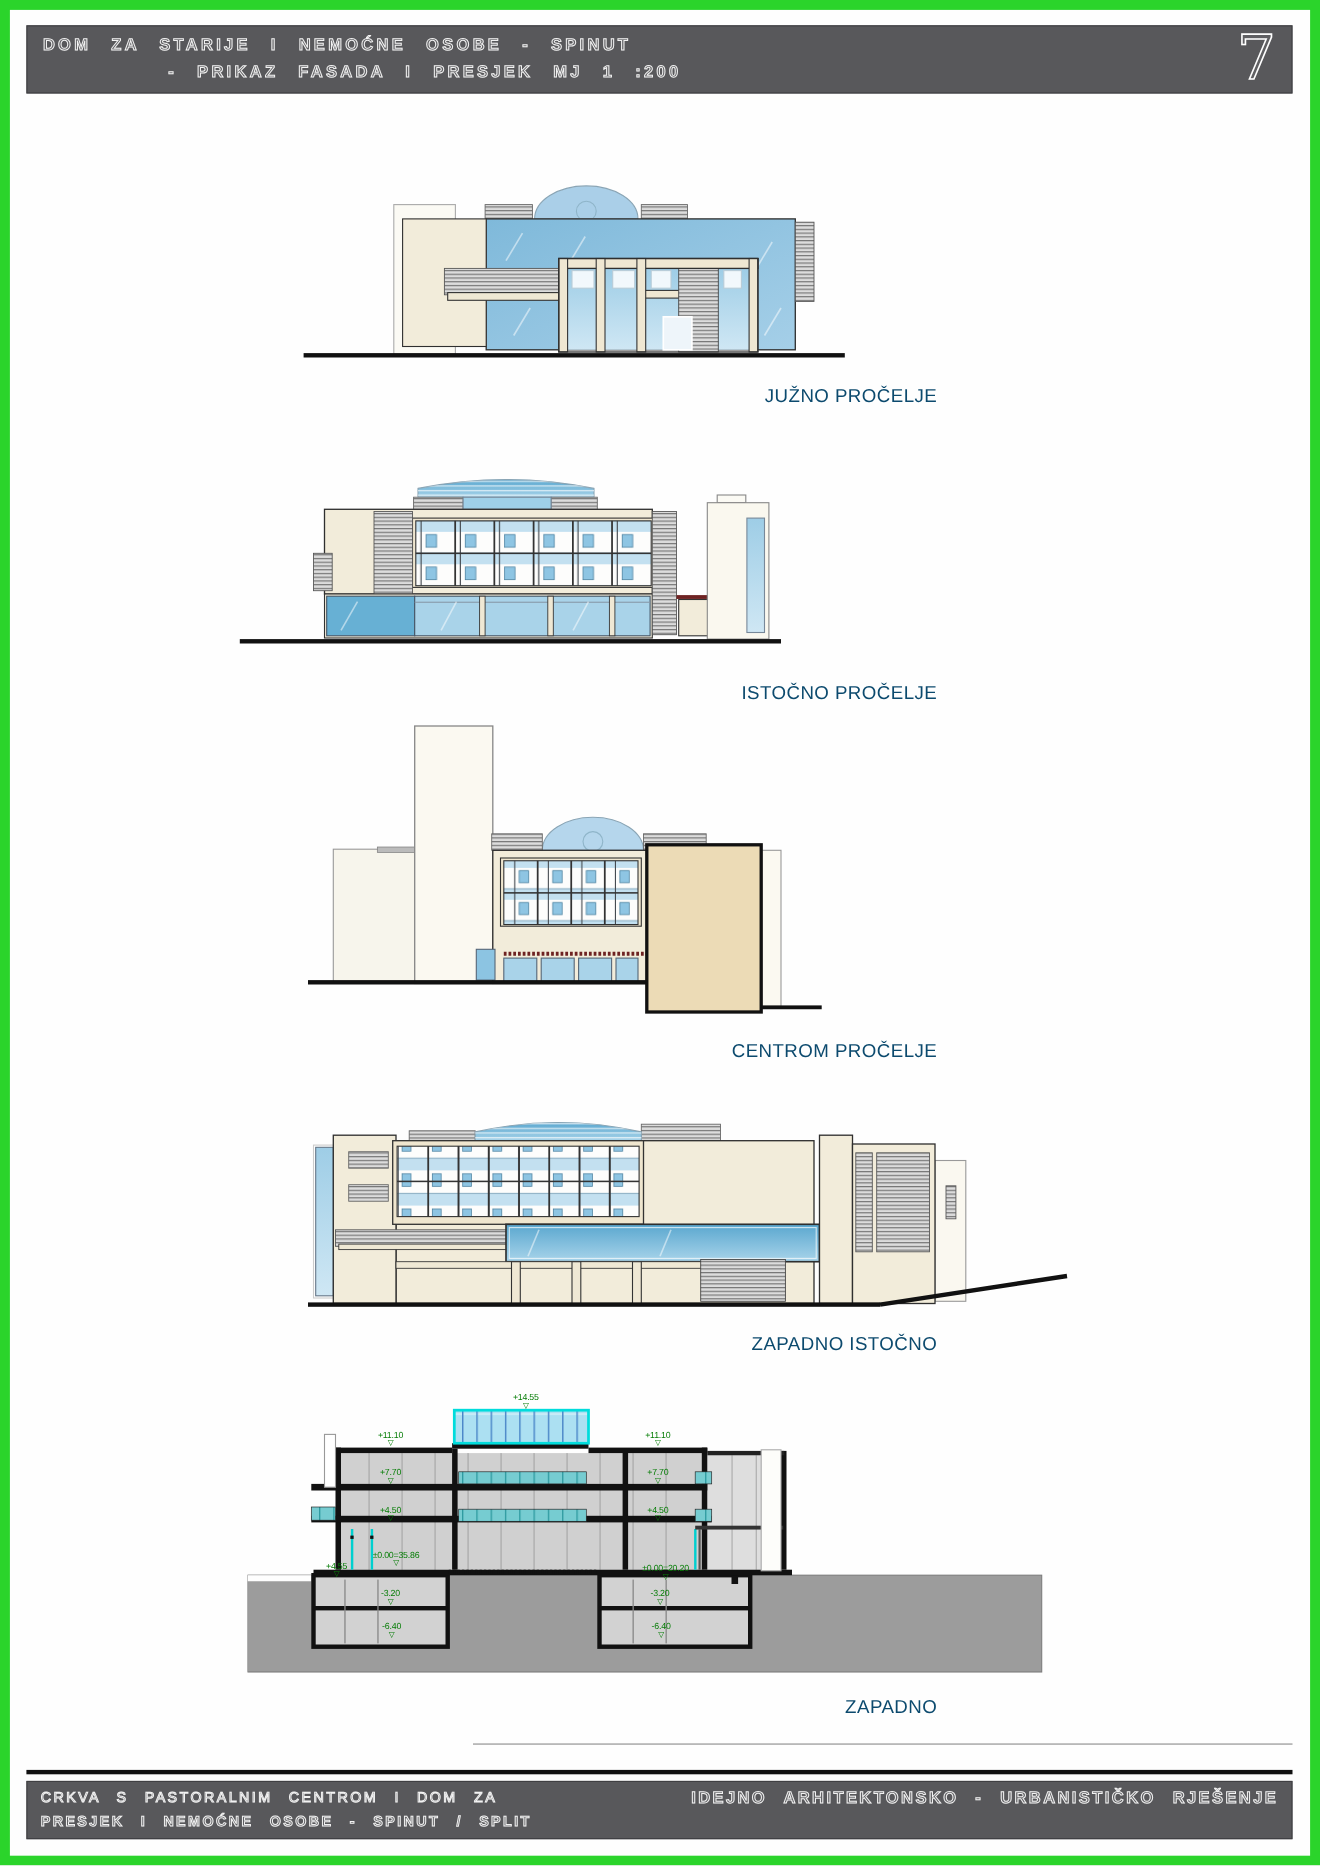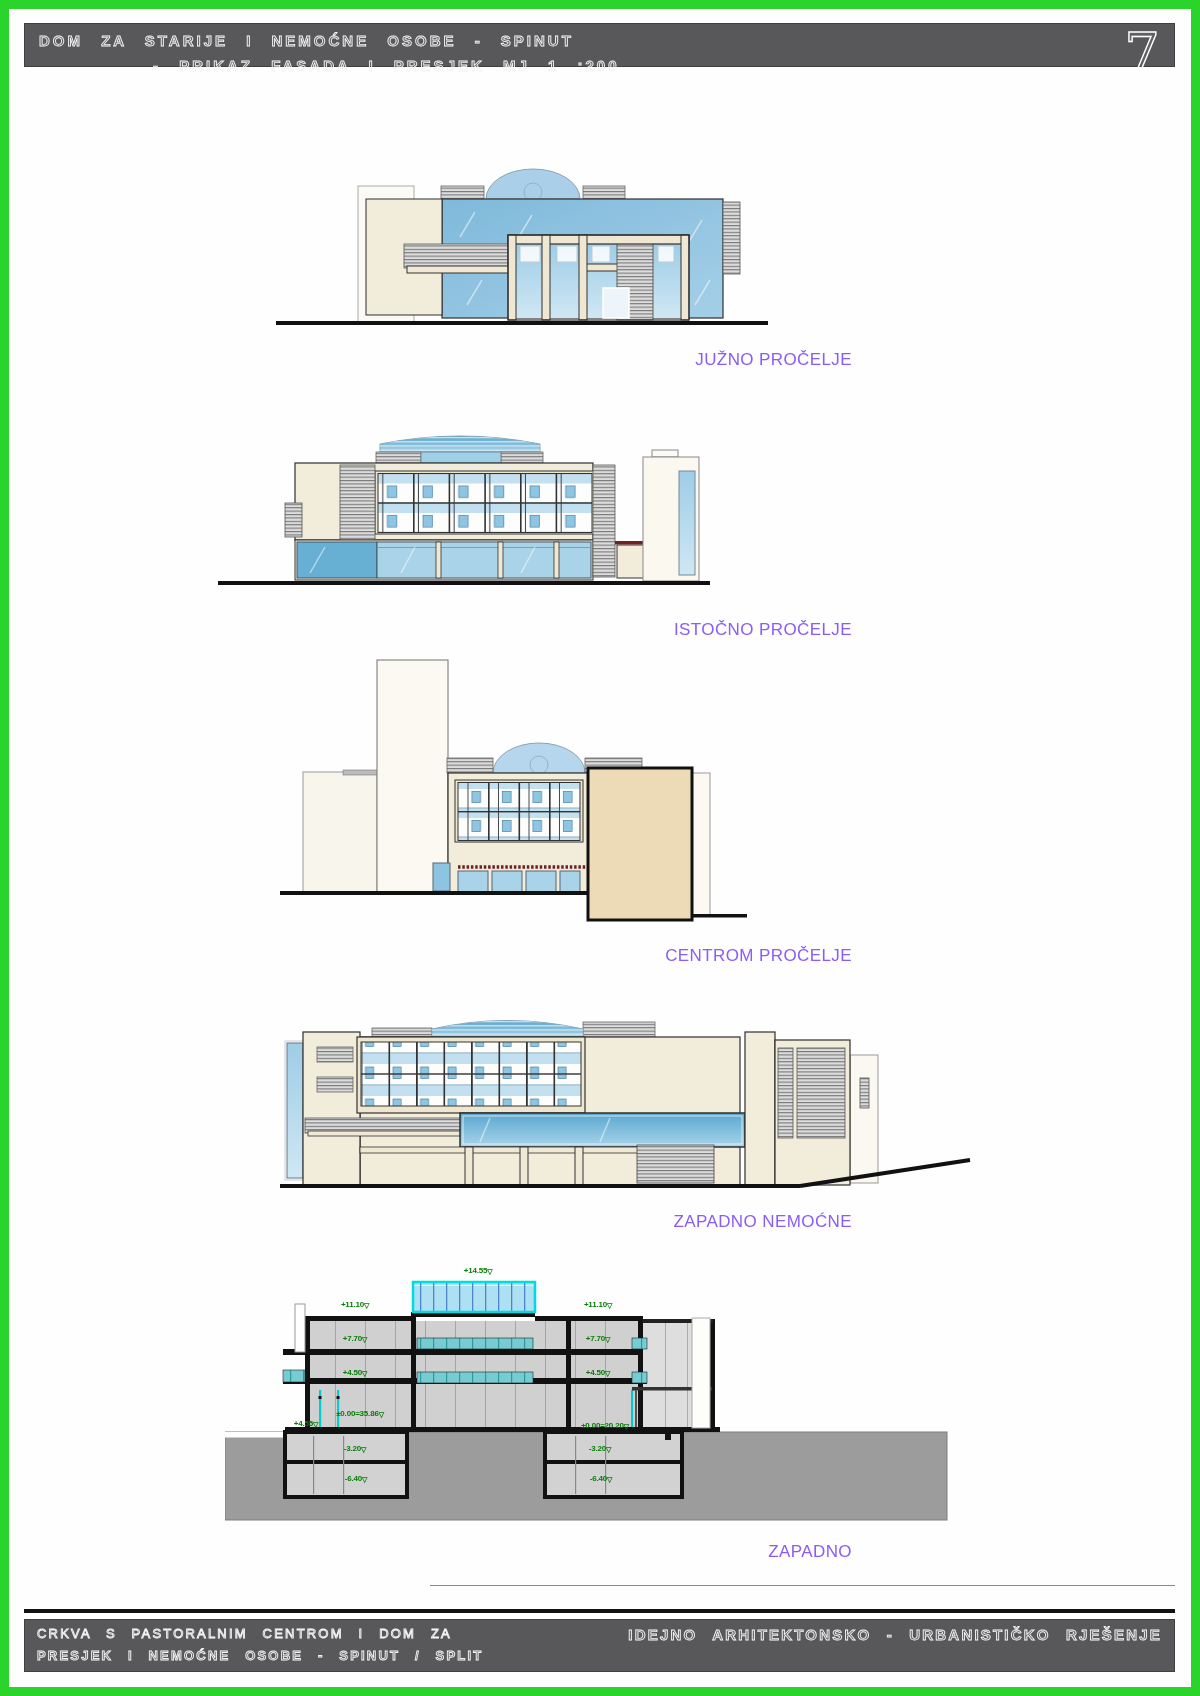--- a/index.html
+++ b/index.html
@@ -2,39 +2,39 @@
 <html><head>
 <meta charset="utf-8">
 <style>
   html,body{margin:0;padding:0;background:#e8e8e8;}
   .page{position:relative;width:1200px;height:1696px;background:#fefefe;overflow:hidden;
         font-family:"Liberation Sans",sans-serif;}
   .gborder{position:absolute;left:0;top:0;width:1200px;height:1696px;
            border:9px solid #2bd42b;box-sizing:border-box;z-index:60;pointer-events:none;}
   
   .bar{position:absolute;left:24px;width:1151px;background:#58585b;border:1px solid #3f3f42;box-sizing:border-box;}
-  .headerbar{top:23px;height:44px;}
+  .headerbar{top:23px;height:62px;}
   .footerbar{top:1619px;height:53px;}
   .outl{color:rgba(255,255,255,0.07);-webkit-text-stroke:0.9px #f3f3f3;white-space:nowrap;}
   .hline1{position:absolute;left:14px;top:8px;font-size:15px;letter-spacing:3px;word-spacing:11px;font-weight:bold;}
   .hline2{position:absolute;left:128px;top:33px;font-size:15px;letter-spacing:3px;word-spacing:11px;font-weight:bold;}
   .sheetnum{position:absolute;right:14px;top:1px;height:60px;line-height:58px;
             font-family:"DejaVu Serif",serif;font-size:56px;
             color:rgba(255,255,255,0.05);-webkit-text-stroke:1.4px #ffffff;}
   .fleft1{position:absolute;left:12px;top:6px;font-size:13px;letter-spacing:2.2px;word-spacing:9px;font-weight:normal;}
   .fleft2{position:absolute;left:12px;top:28px;font-size:13px;letter-spacing:2.2px;word-spacing:9px;font-weight:bold;}
   .fright{position:absolute;right:12px;top:6px;font-size:15px;letter-spacing:2.2px;word-spacing:9px;font-weight:bold;}
   .footrule{position:absolute;left:24px;top:1609px;width:1151px;height:4px;background:#111;}
   .footrule2{position:absolute;left:430px;top:1585px;width:745px;height:1px;background:#8a8a8a;}
   
   .drawing{position:absolute;}
-  .dlabel{position:absolute;right:348px;font-size:17px;color:#8b5cf6;letter-spacing:.4px;white-space:nowrap;}
+  .dlabel{position:absolute;right:348px;font-size:17px;color:#0c4a6e;letter-spacing:.4px;white-space:nowrap;}
   
-  .ann{position:absolute;transform:translateX(-50%);display:flex;flex-direction:row;align-items:center;
-       color:#067d06;font-size:8px;line-height:8px;font-weight:bold;letter-spacing:-.2px;z-index:20;white-space:nowrap;}
+  .ann{position:absolute;transform:translateX(-50%);display:flex;flex-direction:column;align-items:center;
+       color:#067d06;font-size:8px;line-height:8px;font-weight:normal;letter-spacing:-.2px;z-index:20;white-space:nowrap;}
   .ann .tri{font-size:7px;line-height:6px;margin-top:1px;}
   svg{display:block;}
 </style>
 </head>
 <body>
 
 <div class="page">
 
   <svg width="0" height="0" style="position:absolute">
     <defs>
@@ -313,21 +313,21 @@
         <rect x="498" y="48" width="15" height="90" fill="url(#louv)" stroke="#555" stroke-width=".8"></rect>
         <rect x="517" y="48" width="48" height="90" fill="url(#louv)" stroke="#555" stroke-width=".8"></rect>
         <rect x="580" y="78" width="9" height="30" fill="url(#louv)" stroke="#555" stroke-width=".8"></rect>
       </g>
       <g>
         <rect x="0" y="184" width="520" height="4" fill="#111"></rect>
         <path d="M520,186 L690,160" stroke="#111" stroke-width="4" fill="none"></path>
       </g>
     </svg>
   </div>
-  <div class="dlabel" style="top:1212px;">ZAPADNO NEMOĆNE</div>
+  <div class="dlabel" style="top:1212px;">ZAPADNO ISTOČNO</div>
 
   <div class="drawing" style="left:225px;top:1265px;">
     <svg width="740" height="265" viewBox="0 0 740 265">
       <g>
         <rect x="0" y="167" width="722" height="88" fill="#9c9c9c" stroke="#7d7d7d"></rect>
         <rect x="0" y="167" width="58" height="5.5" fill="#fefefe"></rect>
       </g>
       <g>
         <rect x="60" y="167" width="122" height="65" fill="#d2d2d2" stroke="#111" stroke-width="4"></rect>
         <rect x="60" y="195" width="122" height="4" fill="#111"></rect>

